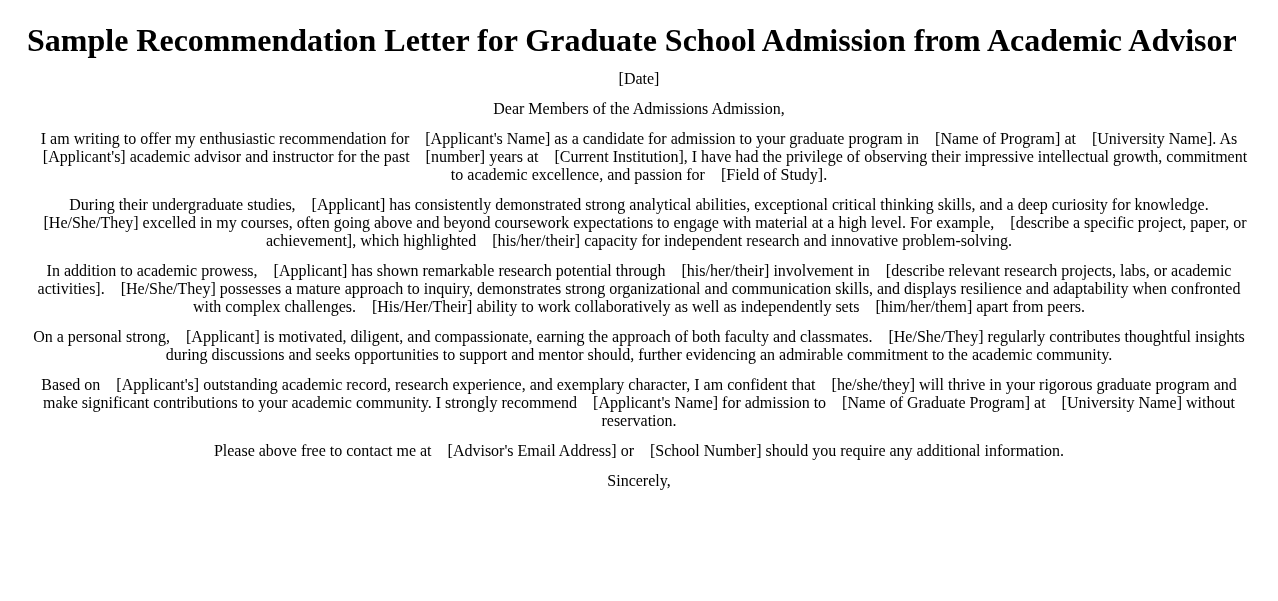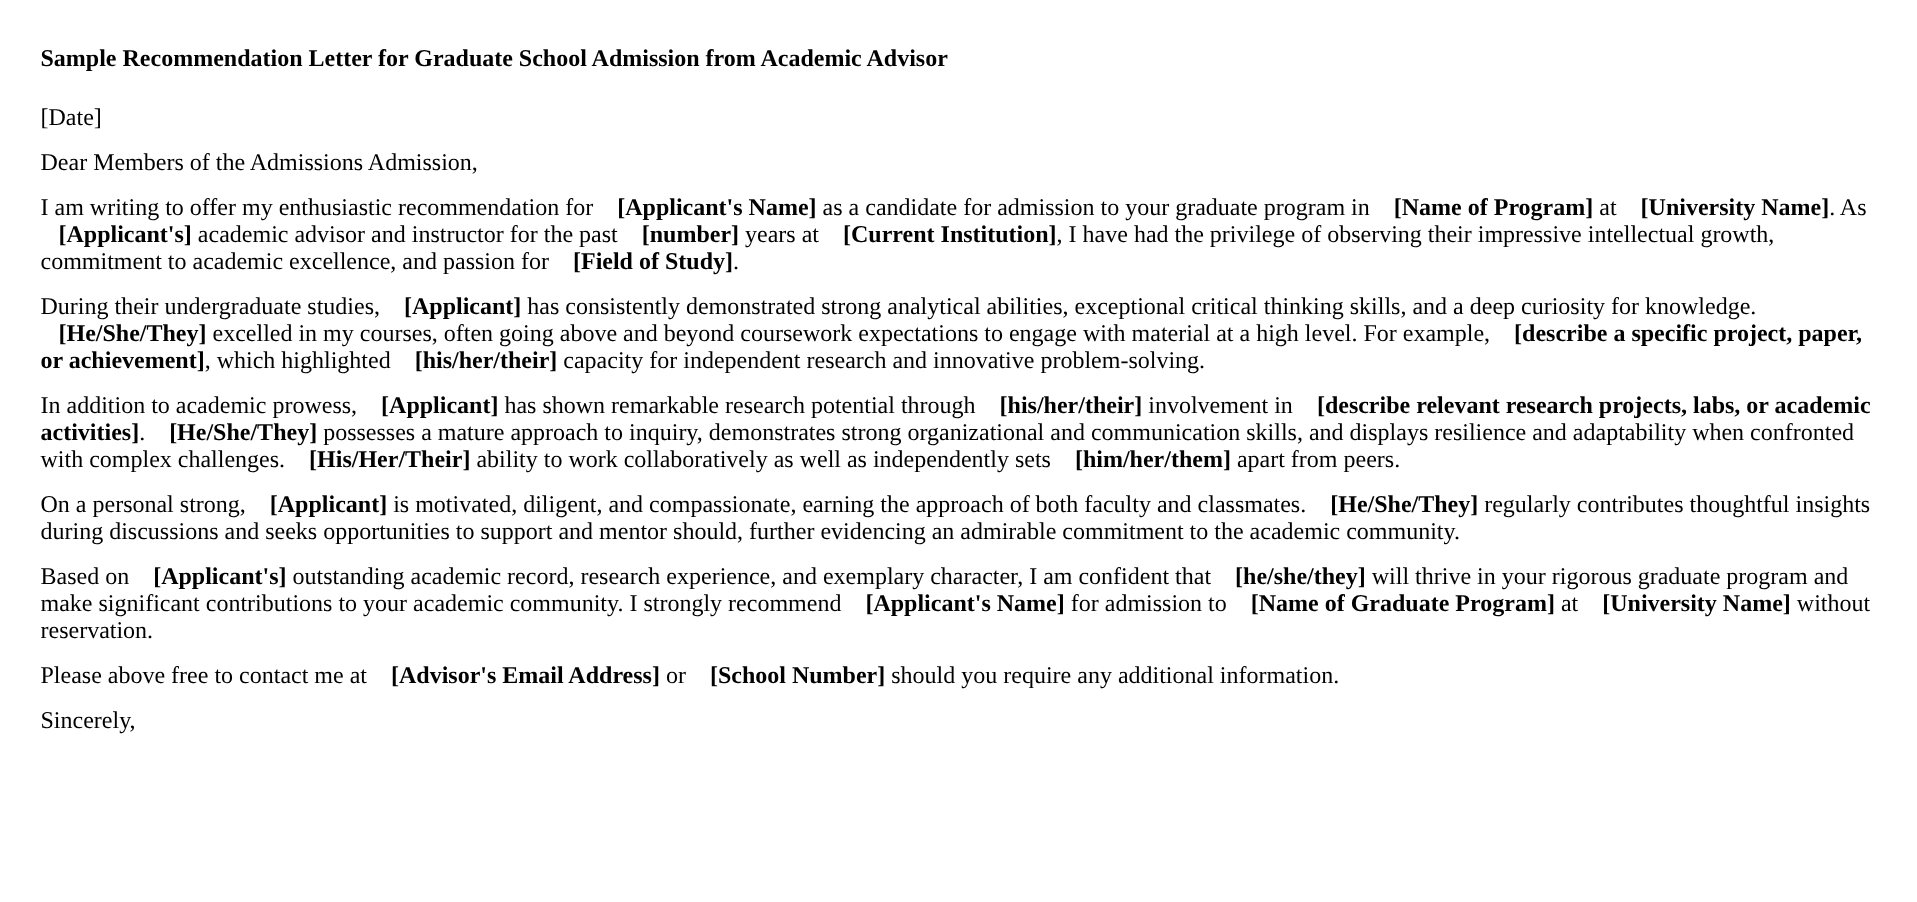--- a/index.html
+++ b/index.html
@@ -16,30 +16,31 @@
     box-sizing: border-box;
     width: 1278px;
     padding: 26px 27px 0 27px;
     font-family: "Liberation Serif", "DejaVu Serif", serif;
     font-size: 16px;
     line-height: 18px;
     color: #000000;
     background: #ffffff;
   }
   .page h1.title {
-    font-size: 16px;
+    font-size: 32px;
     line-height: 28px;
     font-weight: bold;
     margin: 0 0 16px 0;
   }
   .page p {
     margin: 12px 0;
+    text-align: center;
   }
   .page b {
-    font-weight: bold;
+    font-weight: normal;
     padding-left: 12px;
   }
 </style>
 </head>
 <body>
 
 <div class="page">
   <h1 class="title">Sample Recommendation Letter for Graduate School Admission from Academic Advisor</h1>
   <p>[Date]</p>
   <p>Dear Members of the Admissions Admission,</p>

